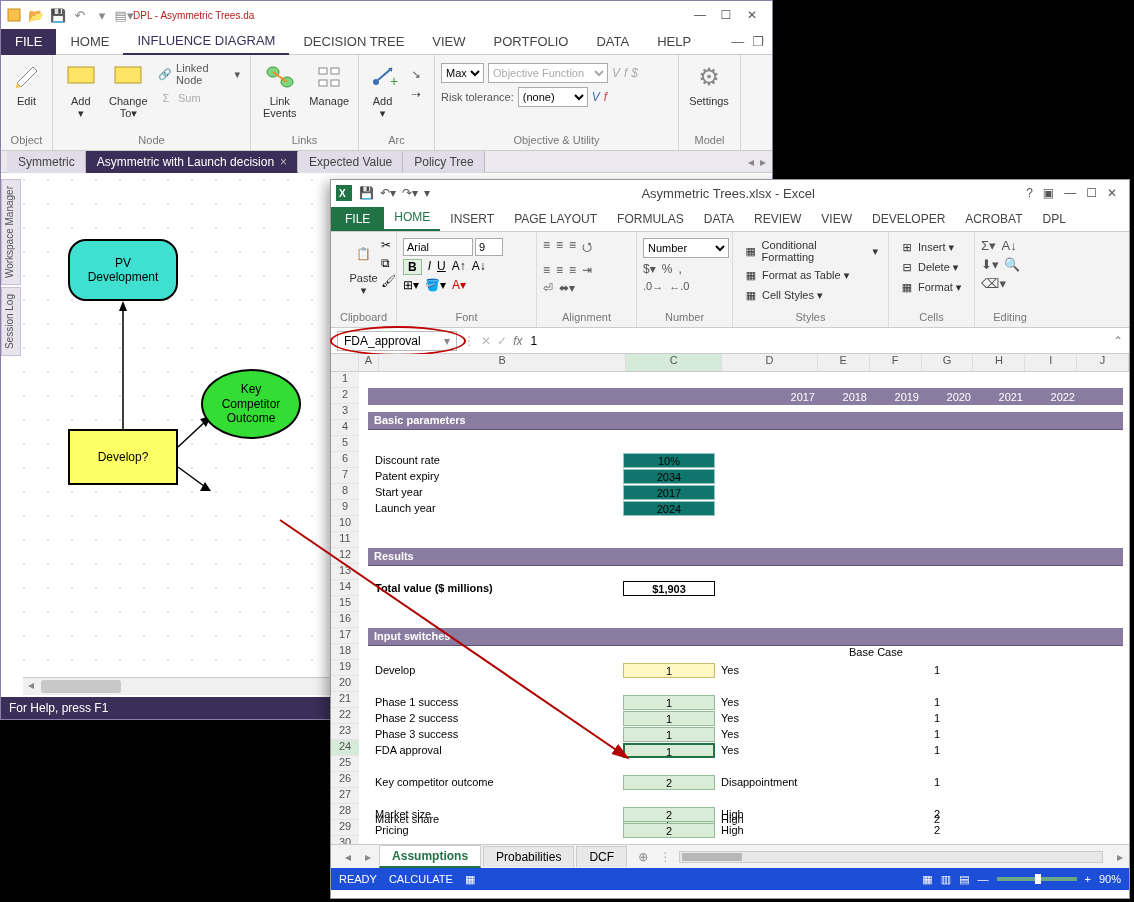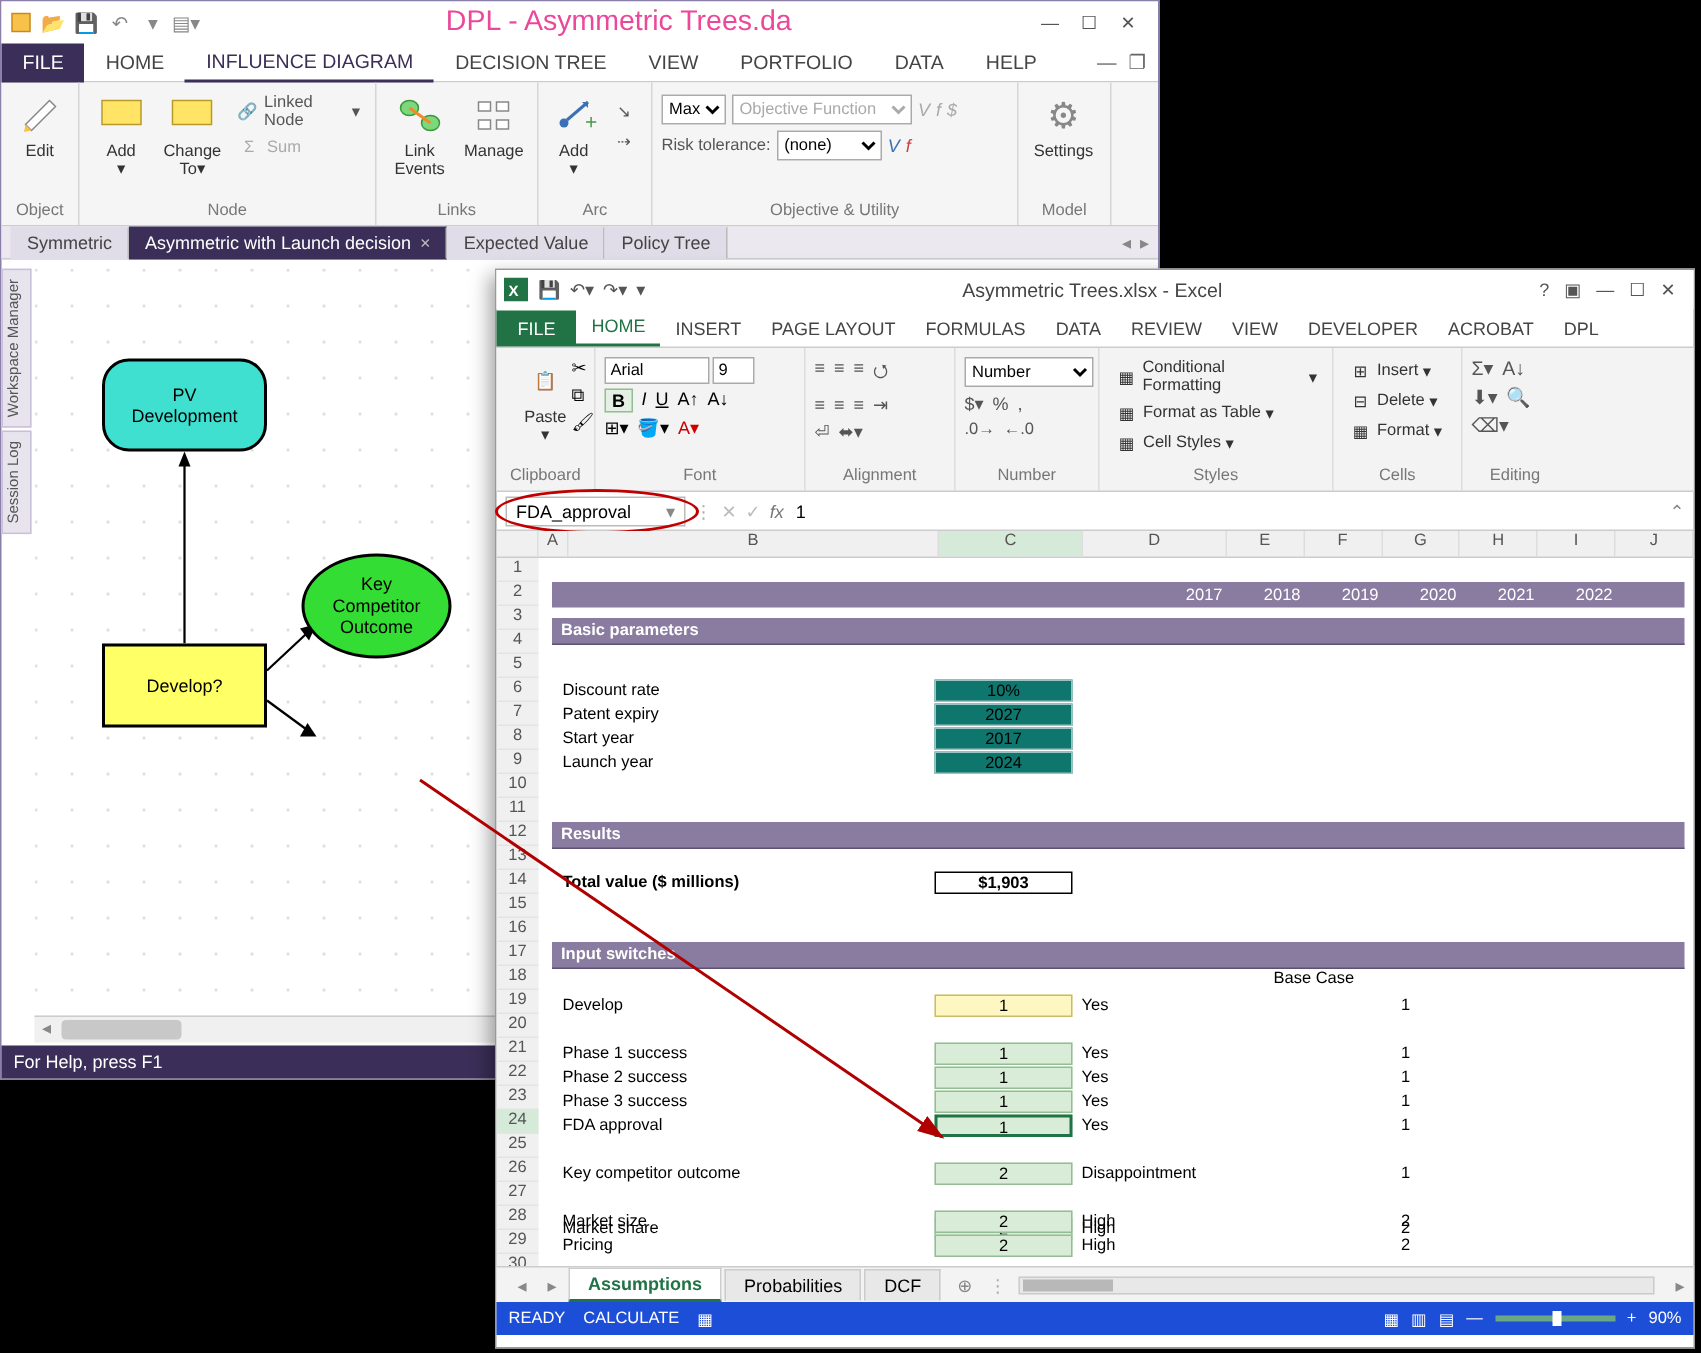--- a/index.html
+++ b/index.html
@@ -3,21 +3,21 @@
 <meta charset="utf-8">
 <style>
 * { box-sizing: border-box; margin: 0; padding: 0; font-family: "Segoe UI", Tahoma, sans-serif; }
 body { width: 1134px; height: 902px; background: #000; position: relative; overflow: hidden; font-size: 12px; }
 
 
 .dpl-window { position: absolute; left: 0; top: 0; width: 773px; height: 720px; background: #fff; border: 1px solid #8a7fa8; }
 .dpl-titlebar { display: flex; align-items: center; height: 28px; background: #fff; padding: 0 4px; }
 .dpl-titlebar .qat { display: flex; gap: 4px; align-items: center; }
 .dpl-titlebar .qat span { width: 18px; height: 18px; display: inline-flex; align-items: center; justify-content: center; font-size: 13px; }
-.dpl-title { flex: 1; text-align: center; color: #ec4899; font-size: 19px; }
+.dpl-title { flex: 1; color: #b91c1c; font-size: 10px; }
 .dpl-winbtns { display: flex; gap: 10px; padding-right: 8px; }
 .dpl-winbtns span { width: 16px; height: 16px; display: inline-flex; align-items: center; justify-content: center; color: #555; cursor: pointer; }
 
 .dpl-menu { display: flex; align-items: center; height: 26px; background: #fff; border-bottom: 1px solid #ccc; padding-left: 0; font-size: 13px; }
 .dpl-menu .file-tab { background: #3b2e58; color: #fff; padding: 5px 14px; height: 26px; display: flex; align-items: center; }
 .dpl-menu .mtab { padding: 0 14px; color: #444; cursor: pointer; height: 26px; display: flex; align-items: center; }
 .dpl-menu .mtab.active { color: #3b2e58; border-bottom: 2px solid #3b2e58; font-weight: 400; }
 .dpl-menu .spacer { flex: 1; }
 .dpl-menu .mdi { display:flex; gap:8px; padding-right:8px; color:#666; }
 
@@ -550,21 +550,21 @@
         <span style="position:absolute;right:48px">2022</span>
       </div>
       <div class="sect" style="top:40px">Basic parameters</div>
       <div id="params">
           <div class="row" style="top: 80px;">
             <span style="width:248px">Discount rate</span>
             <div class="valbox">10%</div>
           </div>
           <div class="row" style="top: 96px;">
             <span style="width:248px">Patent expiry</span>
-            <div class="valbox">2027</div>
+            <div class="valbox">2034</div>
           </div>
           <div class="row" style="top: 112px;">
             <span style="width:248px">Start year</span>
             <div class="valbox">2017</div>
           </div>
           <div class="row" style="top: 128px;">
             <span style="width:248px">Launch year</span>
             <div class="valbox">2024</div>
           </div>
         </div>

